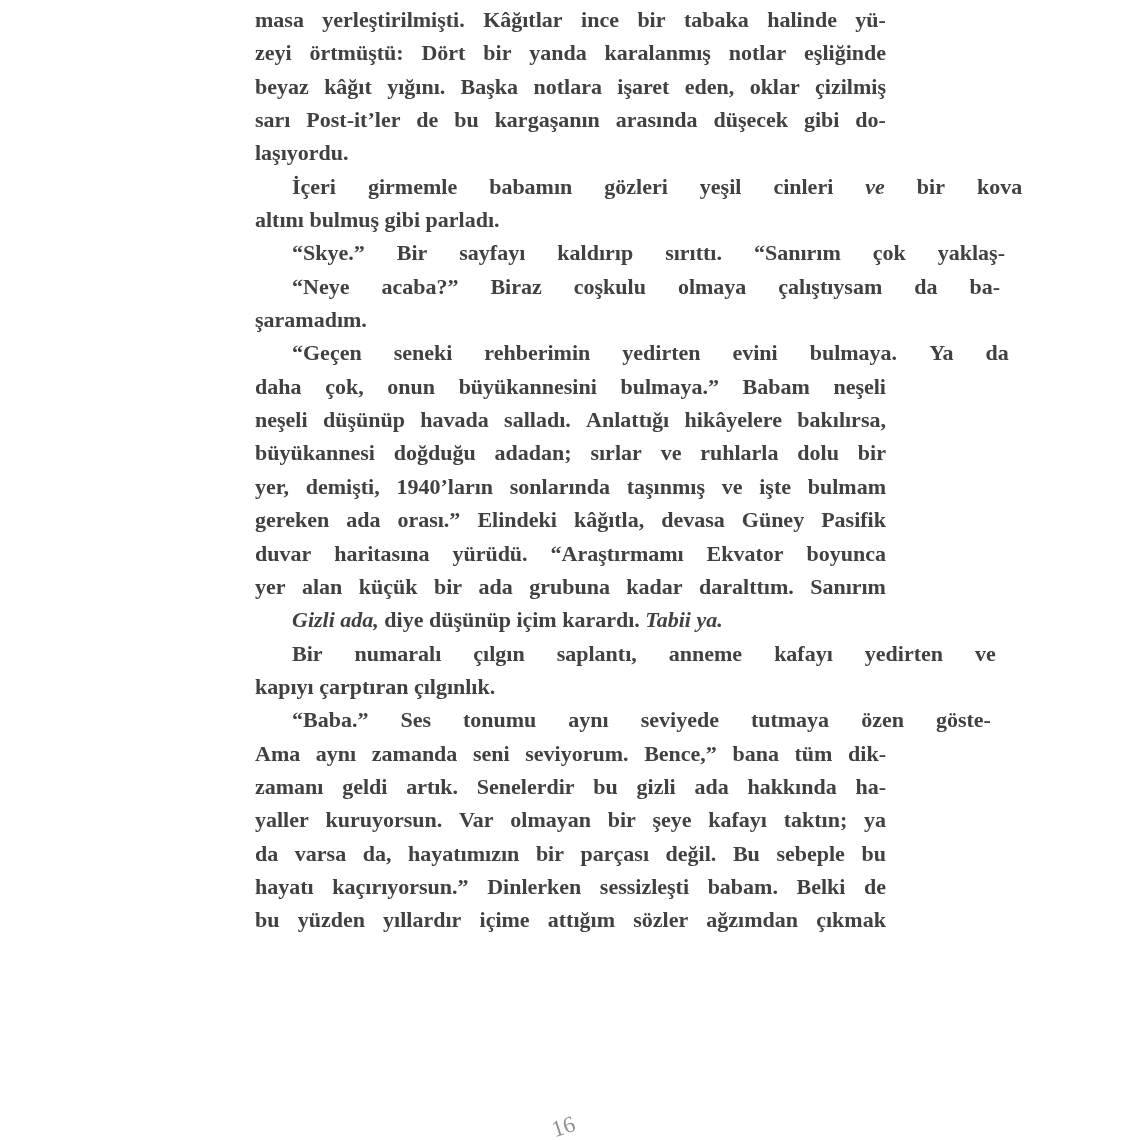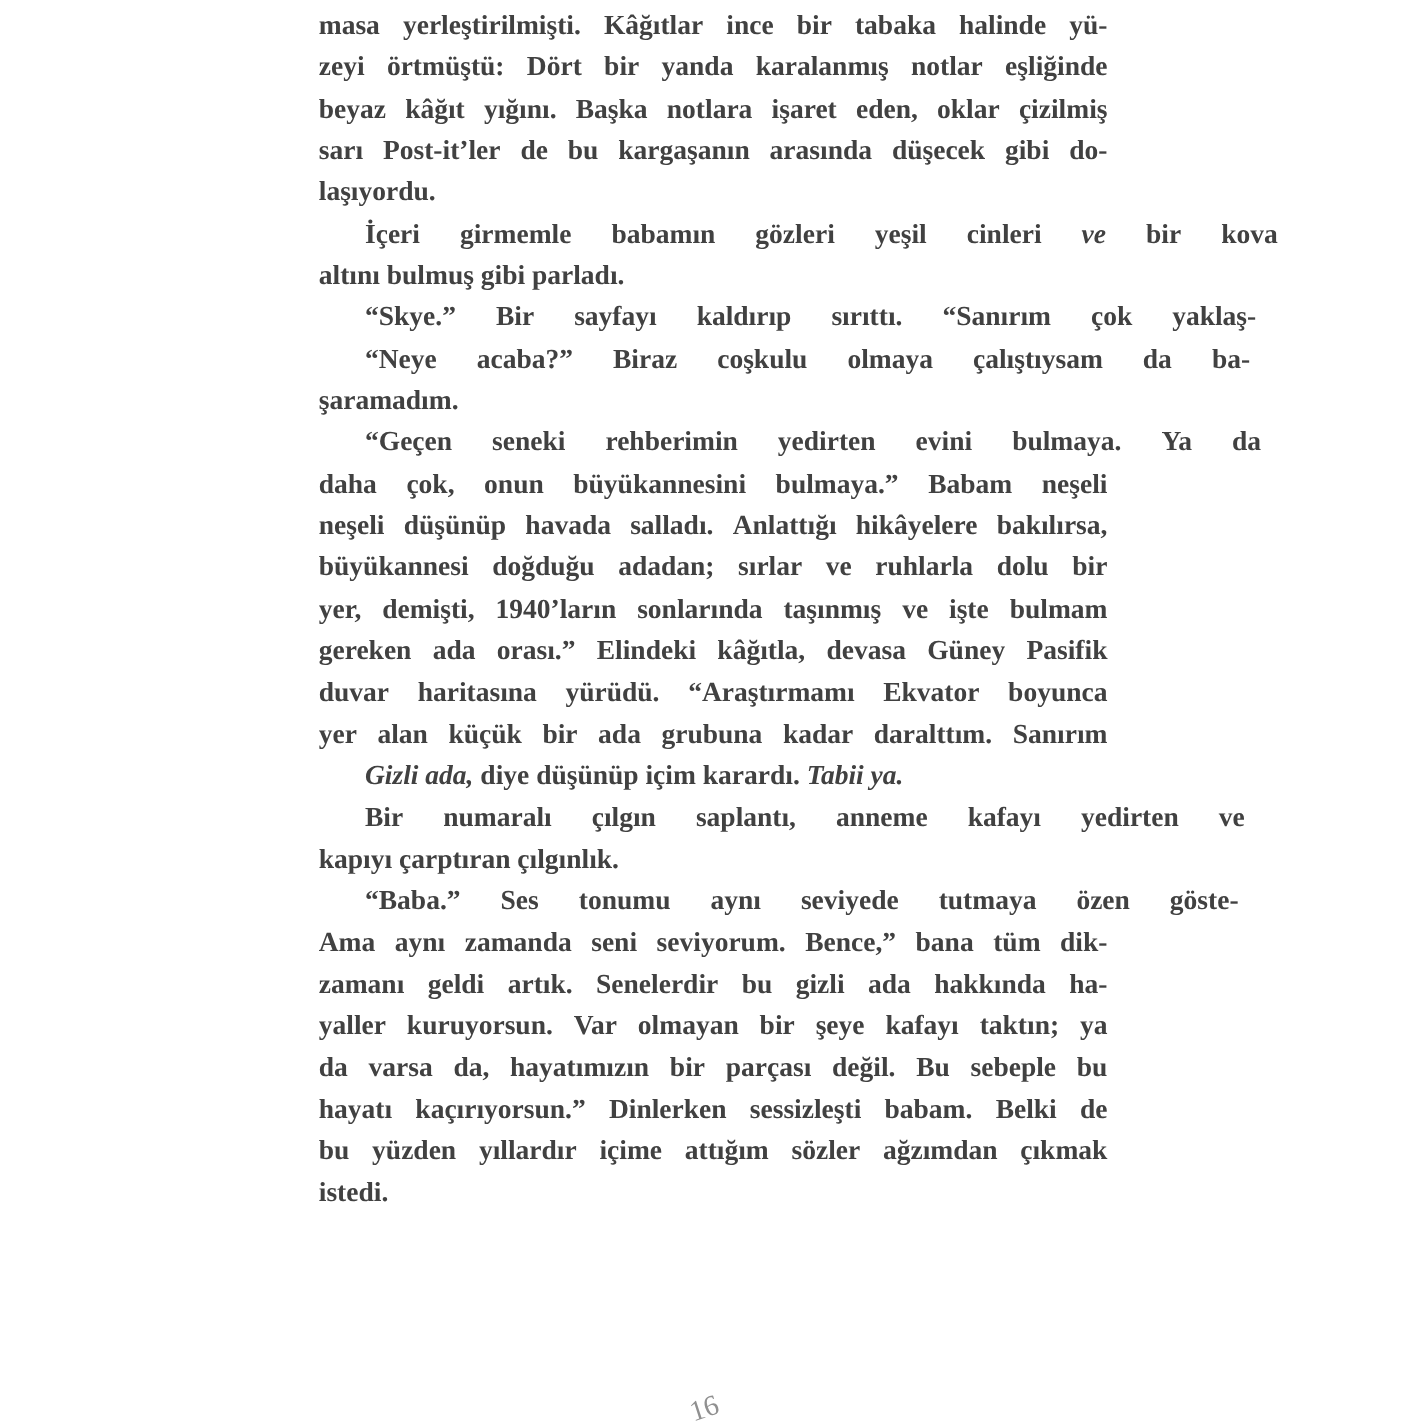--- a/index.html
+++ b/index.html
@@ -80,16 +80,15 @@
       <div class="line ind"><span class="it">Gizli ada,</span><span> diye düşünüp içim karardı. </span><span class="it">Tabii ya.</span></div>
       <div class="line just ind"><span>Bir</span><span>numaralı</span><span>çılgın</span><span>saplantı,</span><span>anneme</span><span>kafayı</span><span>yedirten</span><span>ve</span></div>
       <div class="line"><span>kapıyı çarptıran çılgınlık.</span></div>
       <div class="line just ind"><span>“Baba.”</span><span>Ses</span><span>tonumu</span><span>aynı</span><span>seviyede</span><span>tutmaya</span><span>özen</span><span>göste-</span></div>
       <div class="line just"><span>Ama</span><span>aynı</span><span>zamanda</span><span>seni</span><span>seviyorum.</span><span>Bence,”</span><span>bana</span><span>tüm</span><span>dik-</span></div>
       <div class="line just"><span>zamanı</span><span>geldi</span><span>artık.</span><span>Senelerdir</span><span>bu</span><span>gizli</span><span>ada</span><span>hakkında</span><span>ha-</span></div>
       <div class="line just"><span>yaller</span><span>kuruyorsun.</span><span>Var</span><span>olmayan</span><span>bir</span><span>şeye</span><span>kafayı</span><span>taktın;</span><span>ya</span></div>
       <div class="line just"><span>da</span><span>varsa</span><span>da,</span><span>hayatımızın</span><span>bir</span><span>parçası</span><span>değil.</span><span>Bu</span><span>sebeple</span><span>bu</span></div>
       <div class="line just"><span>hayatı</span><span>kaçırıyorsun.”</span><span>Dinlerken</span><span>sessizleşti</span><span>babam.</span><span>Belki</span><span>de</span></div>
       <div class="line just"><span>bu</span><span>yüzden</span><span>yıllardır</span><span>içime</span><span>attığım</span><span>sözler</span><span>ağzımdan</span><span>çıkmak</span></div>
-      <div class="line"><span>istedi.</span></div>
     </div>
   <div class="page-number">16</div>
 </div>
 
 </body></html>

